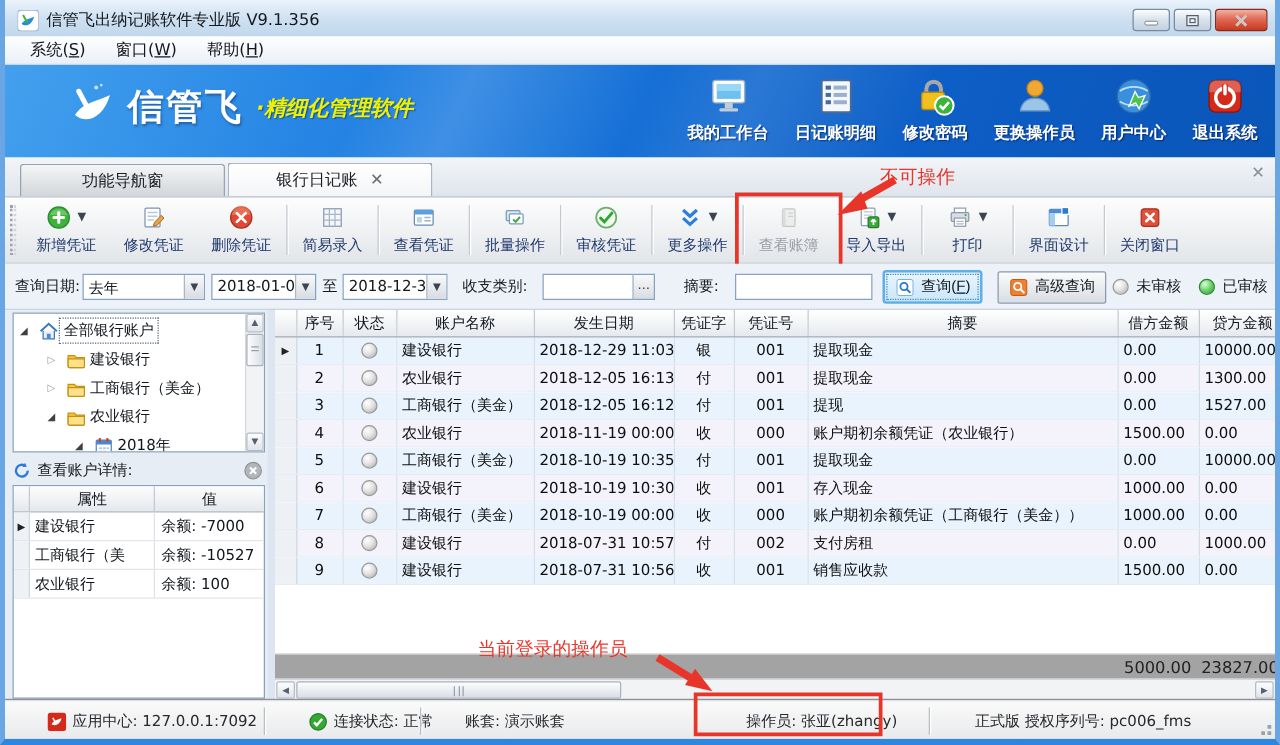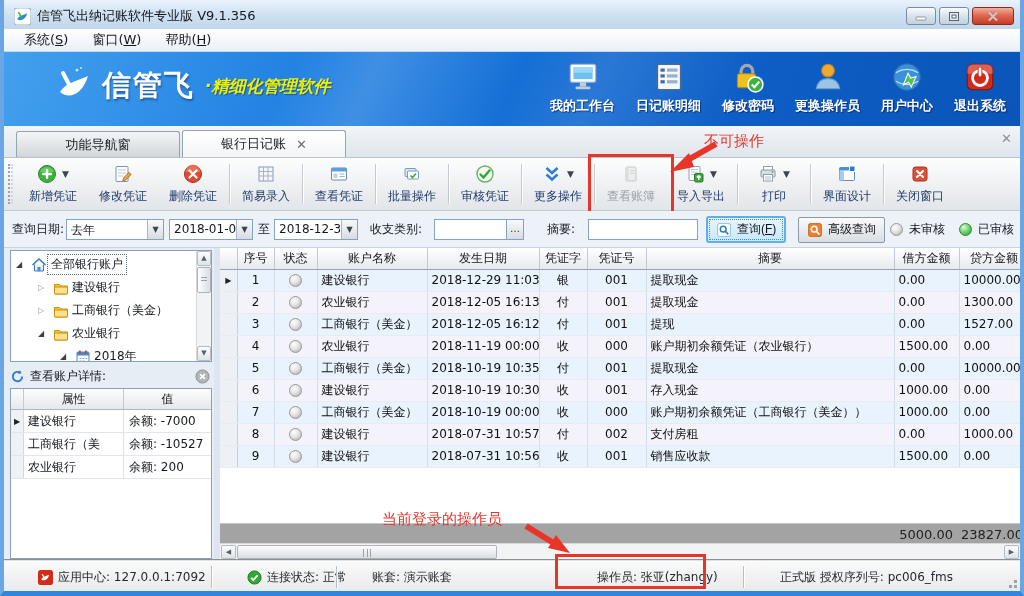--- a/index.html
+++ b/index.html
@@ -625,21 +625,21 @@
     <span class="dval">余额: -7000</span>
   </div>
             <div class="drow">
     <span class="dmark"></span>
     <span class="dprop">工商银行（美</span>
     <span class="dval">余额: -10527</span>
   </div>
             <div class="drow">
     <span class="dmark"></span>
     <span class="dprop">农业银行</span>
-    <span class="dval">余额: 200</span>
+    <span class="dval">余额: 100</span>
   </div>
           </div>
       </div>
     </div>
 
     <div class="splitter"></div>
 
     <div class="gridarea">
       <table class="grid">
         <colgroup>

